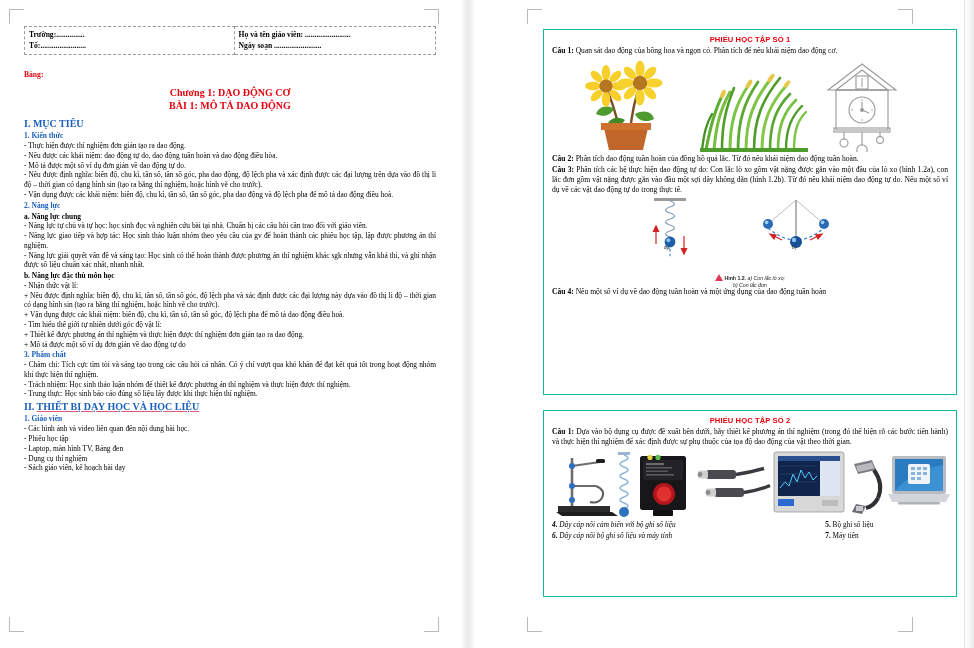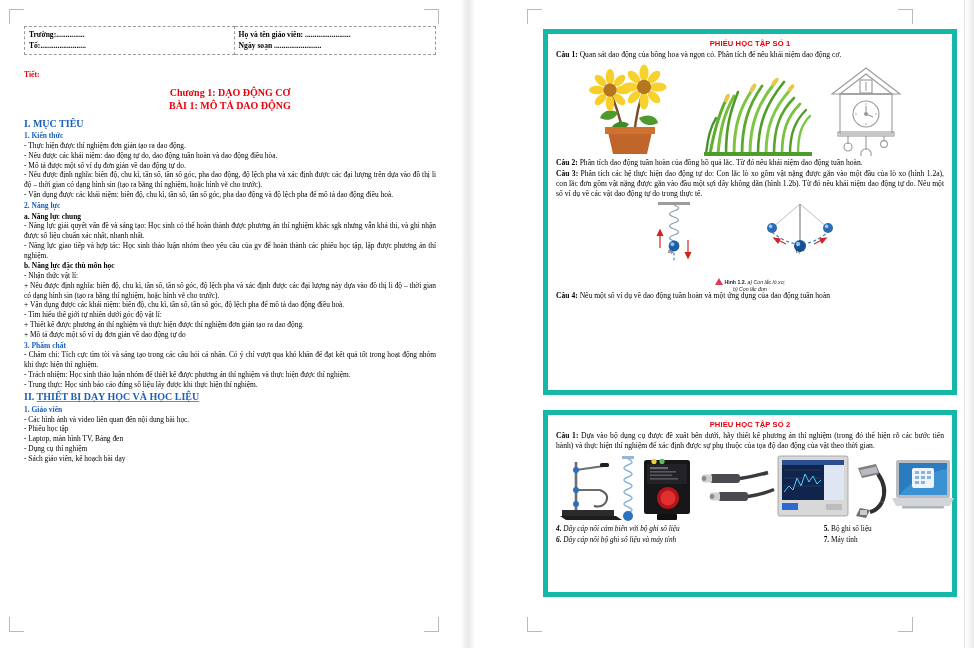--- a/index.html
+++ b/index.html
@@ -62,21 +62,21 @@
   }
   .h-blue   { color: #1b5fbe; font-weight: bold; font-size: 10px; margin-top: 1px; }
   .h-blue2  { color: #1b5fbe; font-weight: bold; font-size: 7.5px; margin-top: 1px; }
   .h-black  { color: #000; font-weight: bold; font-size: 7.4px; margin-top: 1px; }
   p.t { margin: 0; }
   .u-pink { text-decoration: underline; text-decoration-color: #e2597f; text-decoration-thickness: 1px; }
 
   
   .ws {
     position: absolute;
-    border: 5px solid #14b8a6;
+    border: 1px solid #14b8a6;
     background: #fff;
     padding: 5px 8px 6px 8px;
   }
   .ws-title {
     text-align: center; color: #e8000d; font-weight: bold;
     font-family: "Liberation Sans", "DejaVu Sans", sans-serif;
     font-size: 7.6px; letter-spacing: .1px; margin-bottom: 2px;
   }
   .q { margin: 0 0 1px 0; font-size: 7.6px; line-height: 1.33; text-align: justify; }
   .q b { font-weight: bold; }
@@ -142,39 +142,40 @@
             <div class="ht-line">Tổ:........................</div>
           </td>
           <td>
             <div class="ht-line">Họ và tên giáo viên: ........................</div>
             <div class="ht-line">Ngày soạn .........................</div>
           </td>
         </tr>
       </tbody>
         </table>
 
-      <div class="tiet">Tiết:</div>
+      <div class="tiet">Bảng:</div>
 
       <div class="chuong">
         <div>Chương 1: DẠO ĐỘNG CƠ</div>
         <div>BÀI 1: MÔ TẢ DAO ĐỘNG</div>
       </div>
 
       <div class="h-blue">I. MỤC TIÊU</div>
       <div class="h-blue2">1. Kiến thức</div>
       <p class="t">- Thực hiện được thí nghiệm đơn giản tạo ra dao động.</p>
       <p class="t">- Nêu được các khái niệm: dao động tự do, dao động tuần hoàn và dao động điều hòa.</p>
       <p class="t">- Mô tả được một số ví dụ đơn giản về dao động tự do.</p>
       <p class="t">- Nêu được định nghĩa: biên độ, chu kì, tần số, tần số góc, pha dao động, độ lệch pha và xác định được các đại lượng trên dựa vào đồ thị li độ – thời gian có dạng hình sin (tạo ra bằng thí nghiệm, hoặc hình vẽ cho trước).</p>
       <p class="t">- Vận dụng được các khái niệm: biên độ, chu kì, tần số, tần số góc, pha dao động và độ lệch pha để mô tả dao động điều hoà.</p>
 
       <div class="h-blue2">2. Năng lực</div>
       <div class="h-black">a. Năng lực chung</div>
+      <p class="t">- Năng lực tự chủ và tự học: học sinh đọc và nghiên cứu bài tại nhà. Chuẩn bị các câu hỏi cần trao đổi với giáo viên.</p>
+      <p class="t">- Năng lực giao tiếp và hợp tác: Học sinh thảo luận nhóm theo yêu cầu của gv để hoàn thành các phiếu học tập, lập được phương án thí nghiệm.</p>
       <p class="t">- Năng lực giải quyết vấn đề và sáng tạo: Học sinh có thể hoàn thành được phương án thí nghiệm khác sgk nhưng vẫn khả thi, và ghi nhận được số liệu chuẩn xác nhất, nhanh nhất.</p>
-      <p class="t">- Năng lực giao tiếp và hợp tác: Học sinh thảo luận nhóm theo yêu cầu của gv để hoàn thành các phiếu học tập, lập được phương án thí nghiệm.</p>
 
       <div class="h-black">b. Năng lực đặc thù môn học</div>
       <p class="t">- Nhận thức vật lí:</p>
       <p class="t">+ Nêu được định nghĩa: biên độ, chu kì, tần số, tần số góc, độ lệch pha và xác định được các đại lượng này dựa vào đồ thị li độ – thời gian có dạng hình sin (tạo ra bằng thí nghiệm, hoặc hình vẽ cho trước).</p>
       <p class="t">+ Vận dụng được các khái niệm: biên độ, chu kì, tần số, tần số góc, độ lệch pha để mô tả dao động điều hoà.</p>
       <p class="t">- Tìm hiểu thế giới tự nhiên dưới góc độ vật lí:</p>
       <p class="t">+ Thiết kế được phương án thí nghiệm và thực hiện được thí nghiệm đơn giản tạo ra dao động.</p>
       <p class="t">+ Mô tả được một số ví dụ đơn giản về dao động tự do</p>
 
       <div class="h-blue2">3. Phẩm chất</div>
@@ -468,19 +469,19 @@
       </svg>
     </div>
 
     <div class="equip-legend">
       <div class="eq-row">
         <div class="eq-wide"><b>4.</b><span> Dây cáp nối cảm biến với bộ ghi số liệu</span></div>
         <div class="eq-c3"><b>5.</b><span> Bộ ghi số liệu</span></div>
       </div>
       <div class="eq-row">
         <div class="eq-wide"><b>6.</b><span> Dây cáp nối bộ ghi số liệu và máy tính</span></div>
-        <div class="eq-c3"><b>7.</b><span> Máy tính</span></div>
+        <div class="eq-c3"><b>7.</b><span> Máy tiến</span></div>
       </div>
     </div>
   </div>
 
   <div class="right-edge"></div>
 </div>
 
 </body></html>

